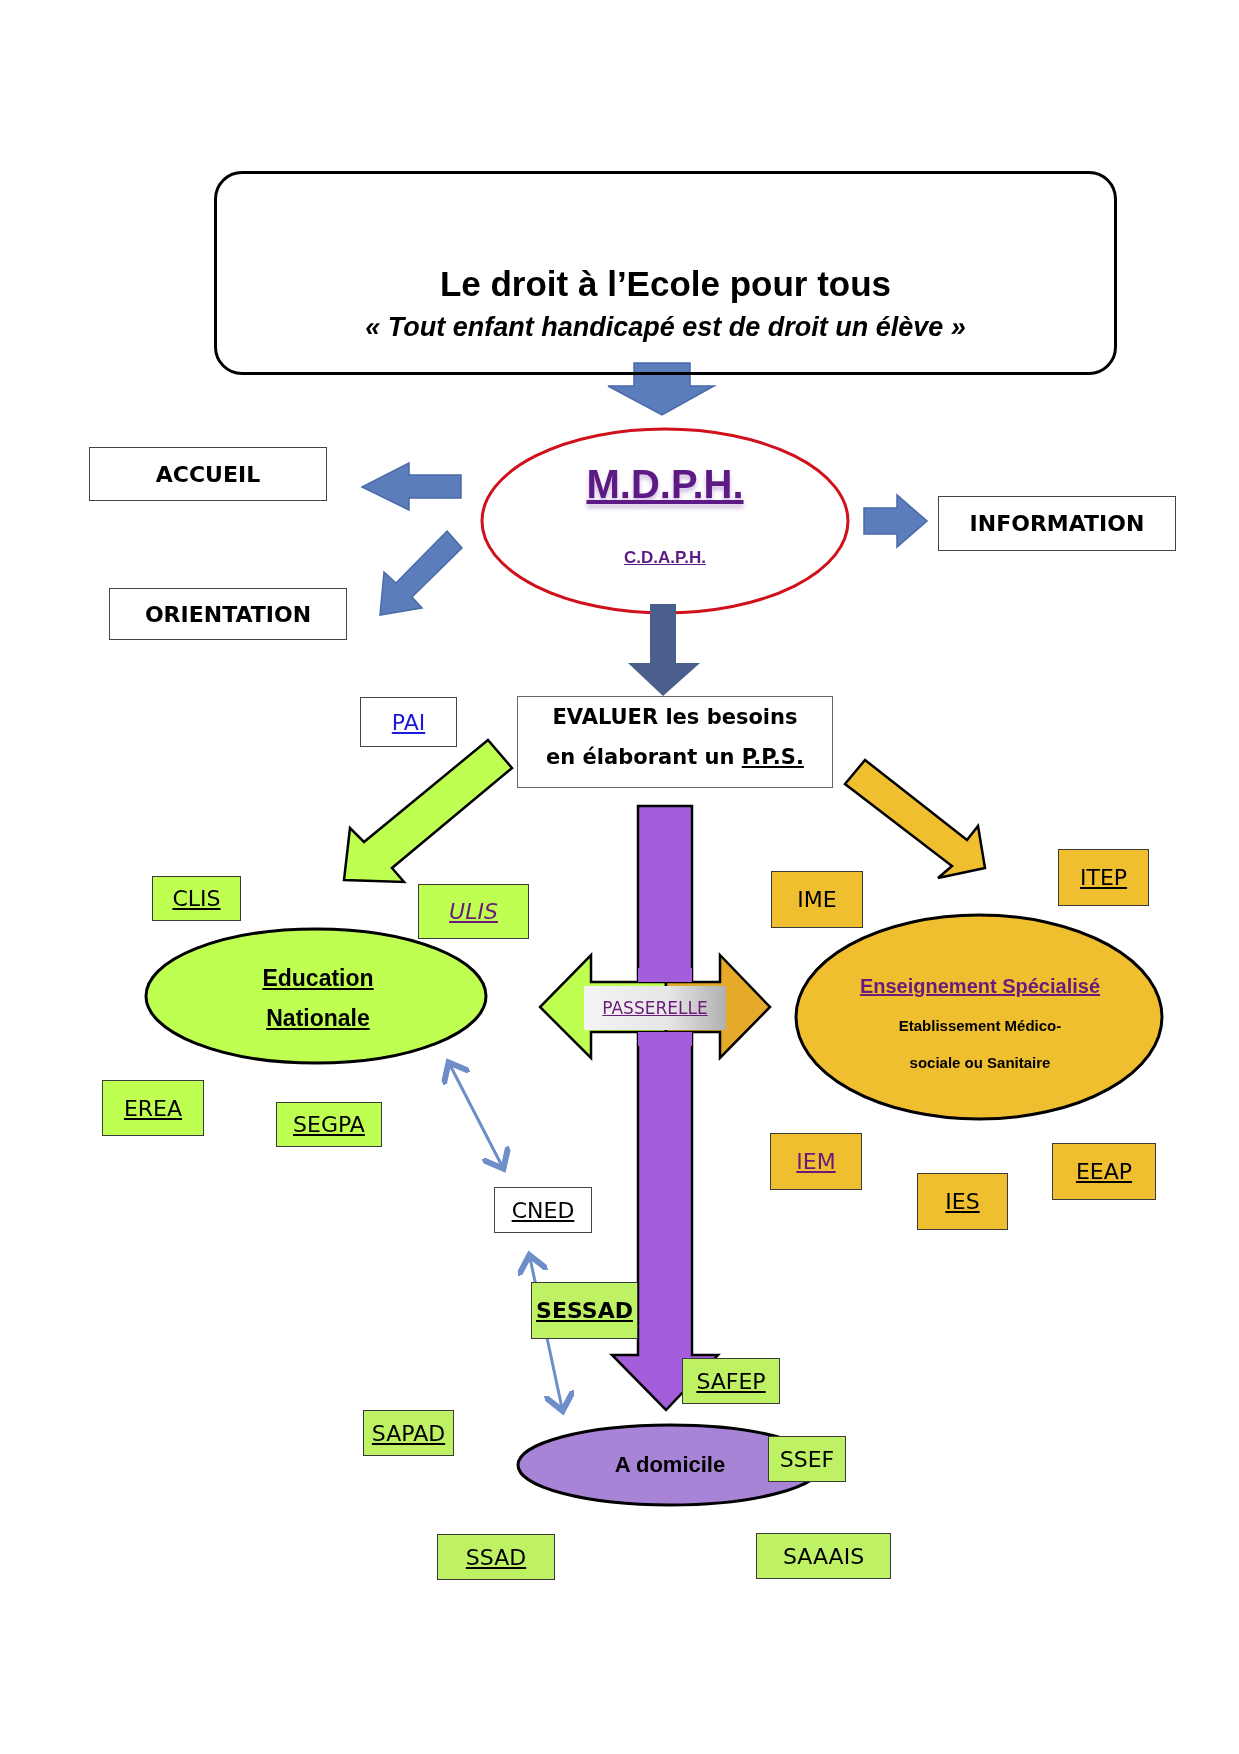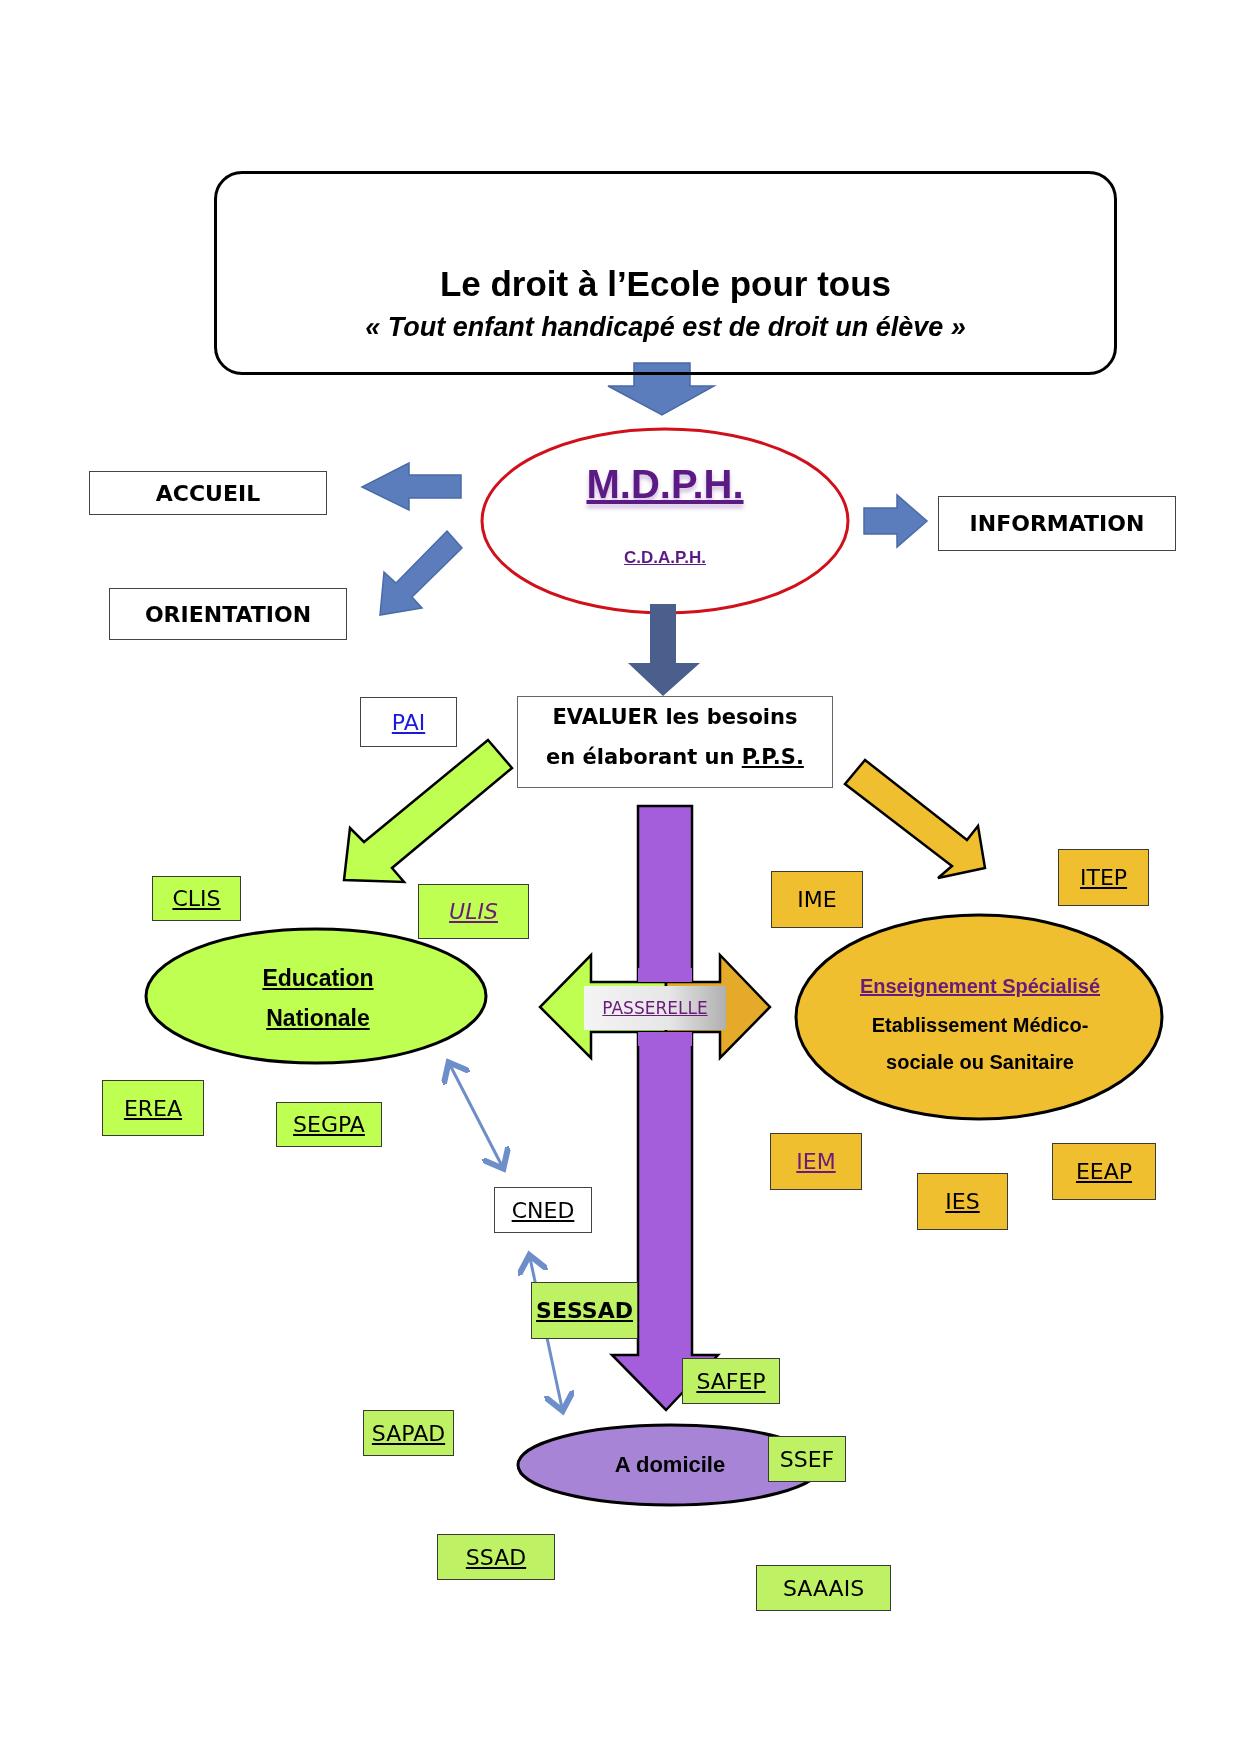--- a/index.html
+++ b/index.html
@@ -26,21 +26,21 @@
   .u { text-decoration:underline; }
   .link-blue { color:#1a1adb; }
   .link-purple { color:#6a1a7a; }
   .ellipse-label { position:absolute; text-align:center; font-family:Liberation Sans, sans-serif; }
   .mdph { left:545px; top:462px; width:240px; font-size:40px; font-weight:bold; color:#5c1a84;
           text-decoration:underline; text-shadow:0 4px 4px rgba(120,60,160,0.35); }
   .cdaph { left:565px; top:548px; width:200px; font-size:17px; font-weight:bold; color:#5c1a84;
            text-decoration:underline; }
   .edu { left:168px; top:958px; width:300px; font-size:23px; font-weight:bold; line-height:40px; text-decoration:underline; }
   .ens1 { left:800px; top:975px; width:360px; font-size:20px; font-weight:bold; color:#6a1a7a; text-decoration:underline; }
-  .ens2 { left:800px; top:1007px; width:360px; font-size:20px; font-weight:bold; line-height:37px; }
+  .ens2 { left:800px; top:1007px; width:360px; font-size:15px; font-weight:bold; line-height:37px; }
   .dom { left:540px; top:1452px; width:260px; font-size:22px; font-weight:bold; }
   .evaluer { position:absolute; left:517px; top:696px; width:316px; height:92px; box-sizing:border-box;
              border:1.5px solid #666; background:#fff; text-align:center;
              font-family:"DejaVu Sans", sans-serif; font-size:21px; font-weight:bold; line-height:40px; }
   .passerelle { position:absolute; left:584px; top:986px; width:142px; height:44px;
                 background:linear-gradient(90deg,#f4f4f4 0%,#e6e6e6 60%,#b0b0b0 100%);
                 display:flex; align-items:center; justify-content:center;
                 font-family:"DejaVu Sans", sans-serif; font-size:17px; color:#6a1a7a; text-decoration:underline; }
 </style>
 </head>
@@ -87,21 +87,21 @@
 </svg>
 
 <div class="title-box">
   <div class="subtitle">Le droit à l’Ecole pour tous</div>
   <div class="quote">« Tout enfant handicapé est de droit un élève »</div>
 </div>
 
 <div class="ellipse-label mdph">M.D.P.H.</div>
 <div class="ellipse-label cdaph">C.D.A.P.H.</div>
 
-<div class="box white bold" style="left:89px;top:447px;width:238px;height:44px;margin-top:24px;">ACCUEIL</div>
+<div class="box white bold" style="left:89px;top:447px;width:238px;height:54px;">ACCUEIL</div>
 <div class="box white bold" style="left:109px;top:588px;width:238px;height:52px;">ORIENTATION</div>
 <div class="box white bold" style="left:938px;top:496px;width:238px;height:55px;">INFORMATION</div>
 
 <div class="box white" style="left:360px;top:697px;width:97px;height:50px;">
   <span class="u link-blue">PAI</span>
 </div>
 
 <div class="evaluer">
   <div>EVALUER les besoins</div>
   <div><span>en élaborant un </span><span class="u">P.P.S.</span></div>
@@ -161,17 +161,17 @@
   </div>
 <div class="box purple" style="left:363px;top:1410px;width:91px;height:46px;">
   <span class="u">SAPAD</span>
   </div>
 <div class="box purple" style="left:768px;top:1436px;width:78px;height:46px;">
   <span>SSEF</span>
   </div>
 <div class="box purple" style="left:437px;top:1534px;width:118px;height:46px;">
   <span class="u">SSAD</span>
   </div>
-<div class="box purple" style="left:756px;top:1533px;width:135px;height:46px;margin-top:32px;">
+<div class="box purple" style="left:756px;top:1533px;width:135px;height:46px;">
   <span>SAAAIS</span>
   </div>
 
 <div class="ellipse-label dom">A domicile</div>
 
 </body></html>

